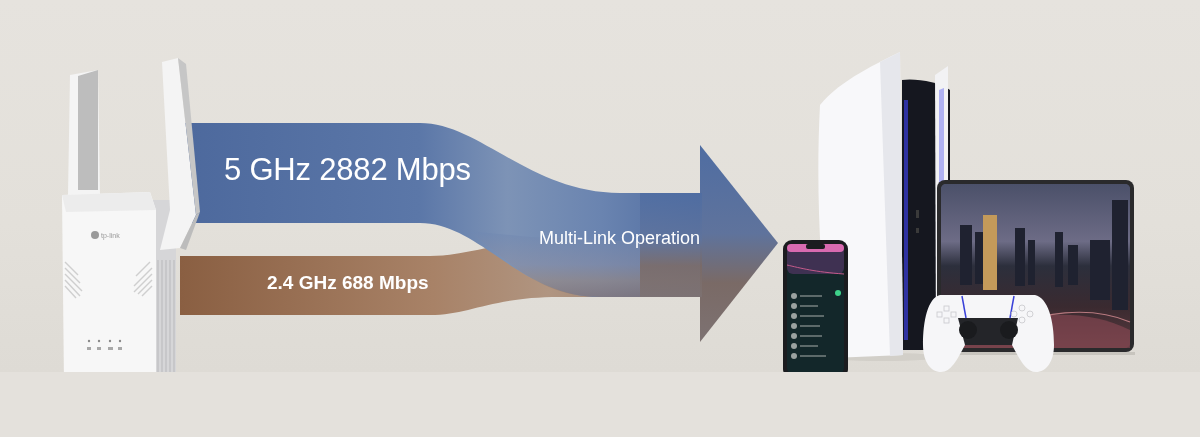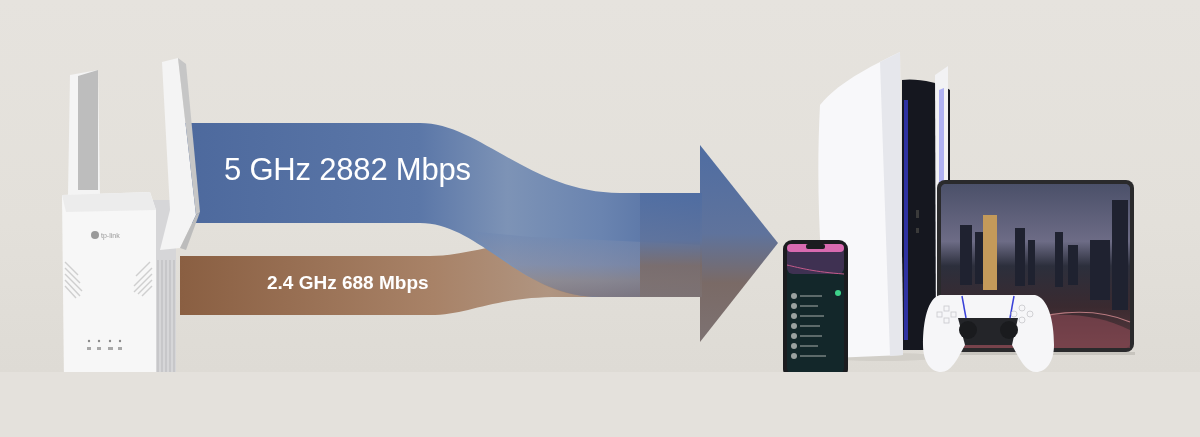--- a/index.html
+++ b/index.html
@@ -188,14 +188,15 @@
         <rect x="944" y="306" width="5" height="5"></rect>
           <rect x="951" y="312" width="5" height="5"></rect>
         <rect x="937" y="312" width="5" height="5"></rect>
           <rect x="944" y="318" width="5" height="5"></rect>
       </g>
     </g>
   </svg>
 
   <div class="label label-5g">5 GHz 2882 Mbps</div>
   <div class="label label-24g">2.4 GHz 688 Mbps</div>
+  <div class="label label-mlo">Multi-Link Operation</div>
 
 </div>
 
 </body></html>

